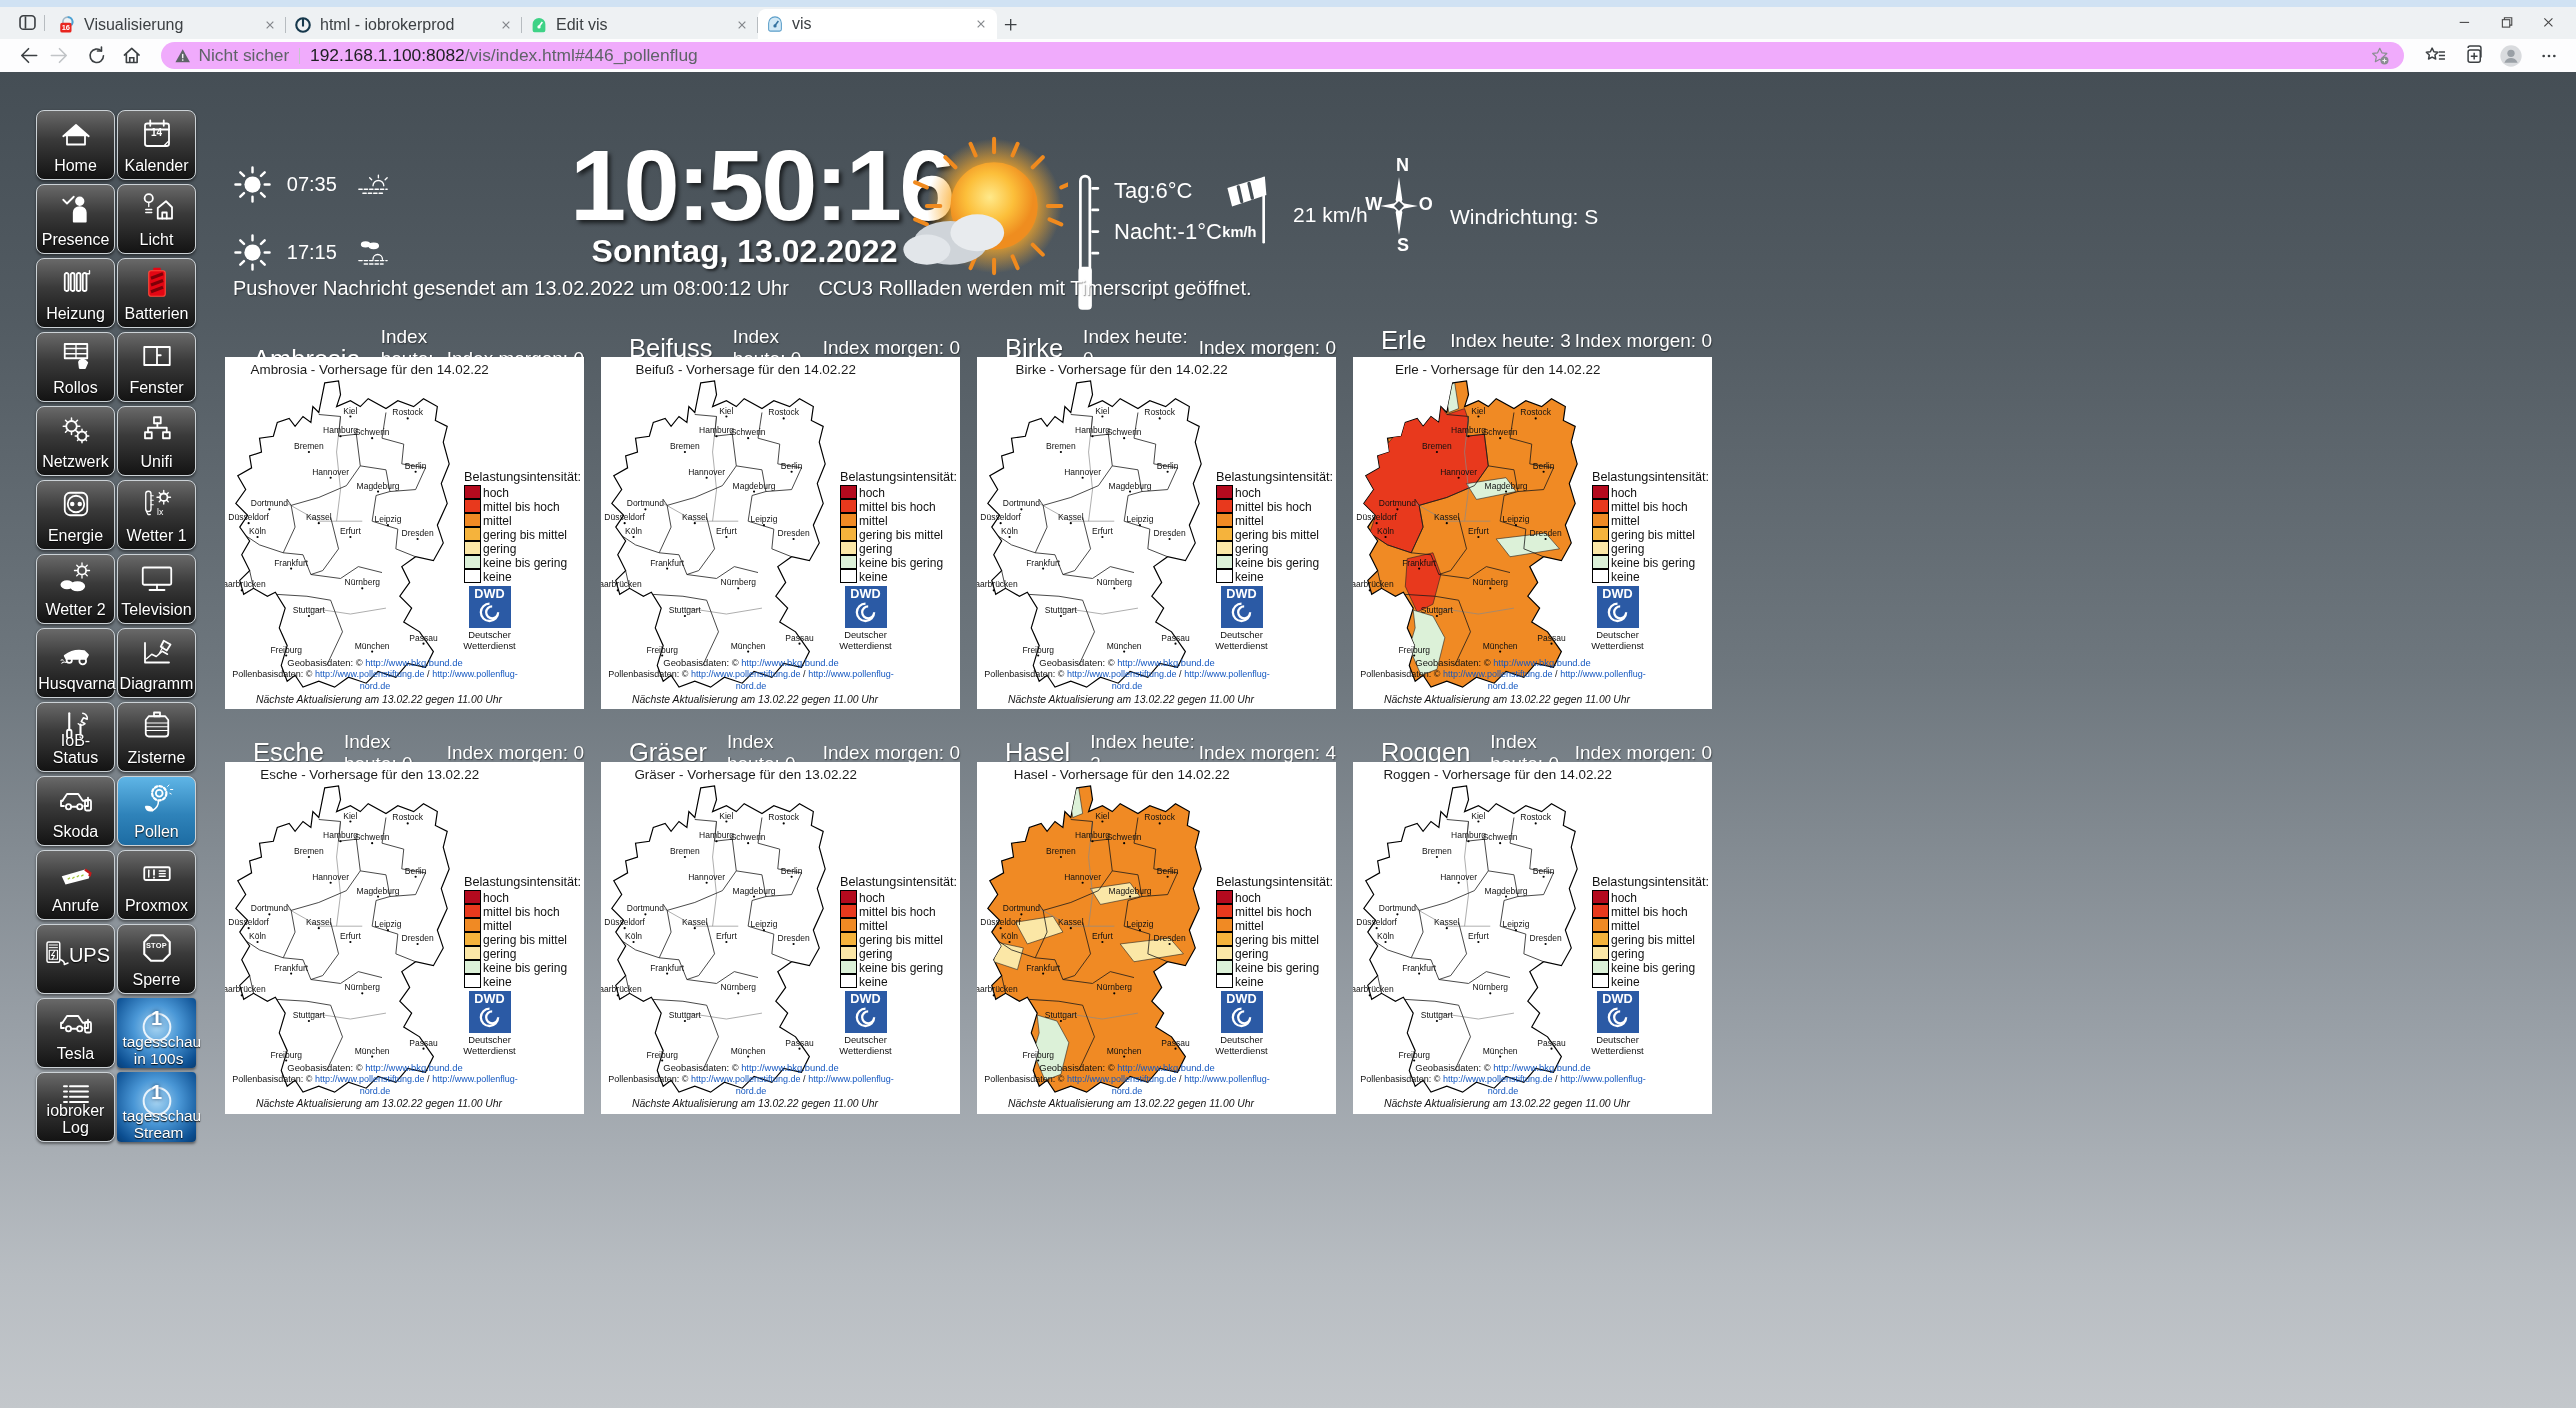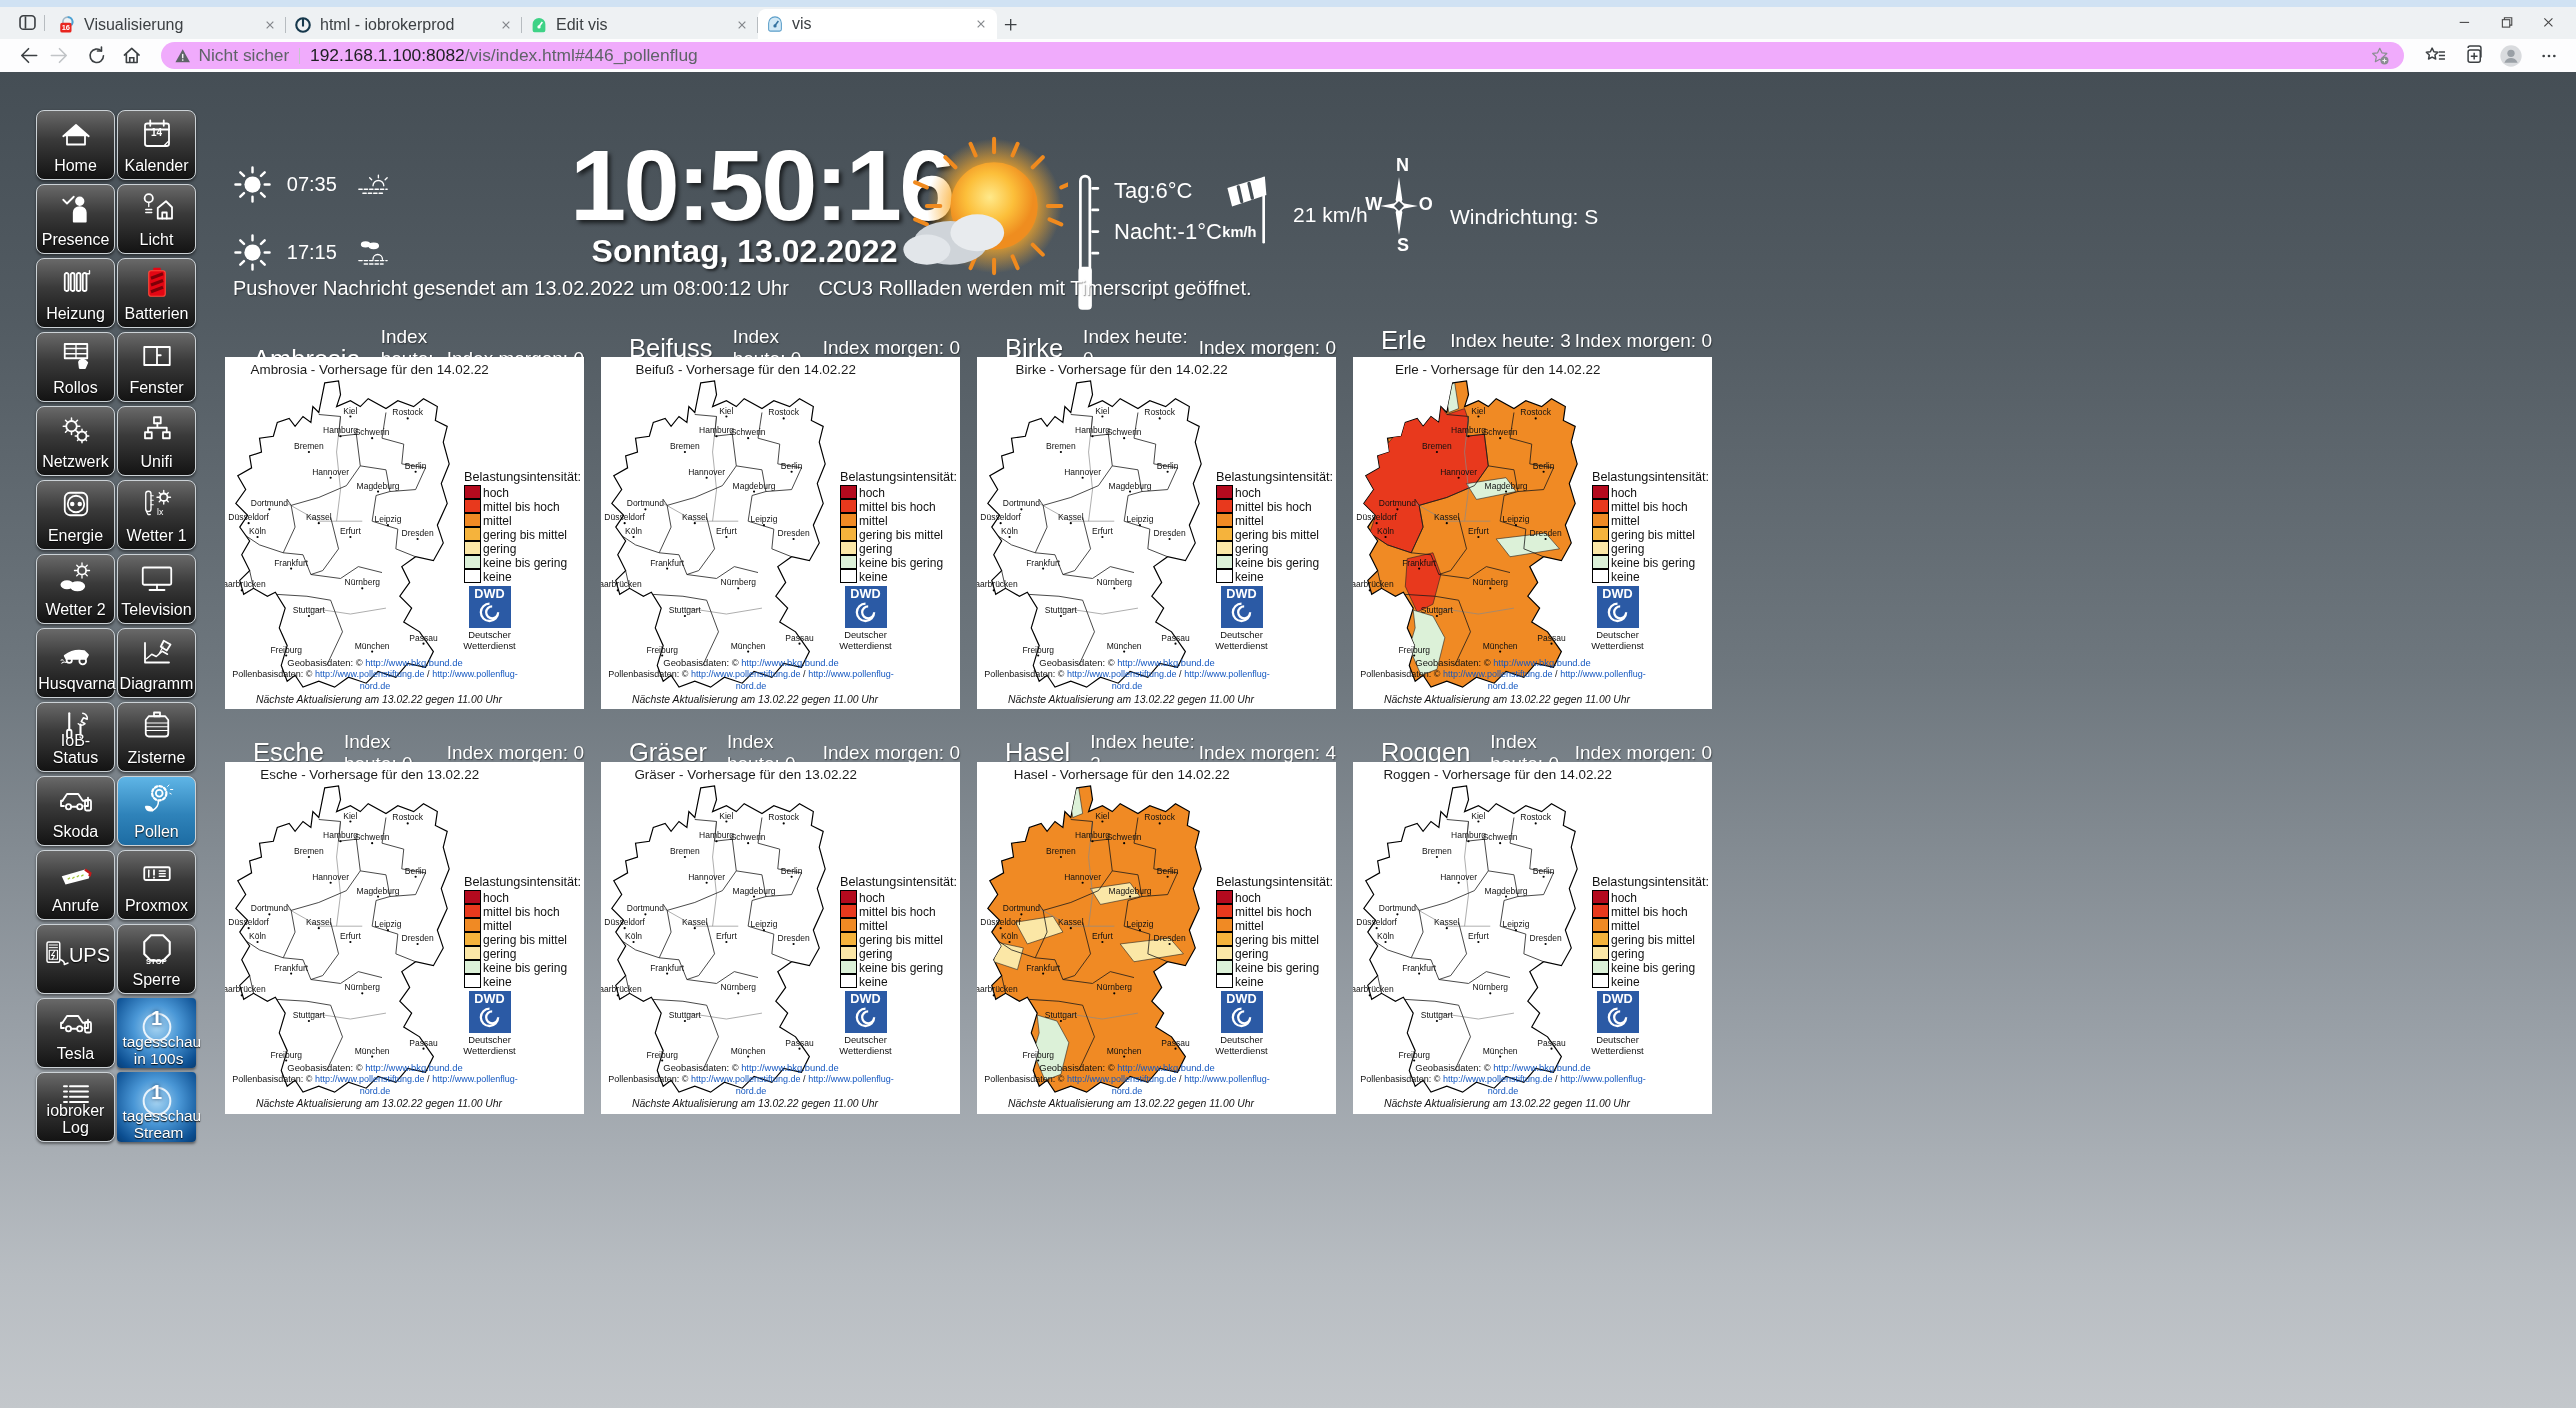--- a/index.html
+++ b/index.html
@@ -38,21 +38,21 @@
   .tile .label{position:absolute;bottom:4px;left:1.3px;right:1.3px;text-align:center;font-size:16px;line-height:1.05;text-shadow:0 0.7px 1.3px #000;}
   .tile-active{background:linear-gradient(180deg,#5fb5e6 0%,#2f83ba 55%,#1d6ca3 100%);}
   .tile-globe{background:radial-gradient(circle at 50% 42%,#a6d4f2 0%,#4a97d6 40%,#0c4f92 85%,#083c72 100%);border:none;border-radius:4px;}
   .tile-globe .label{text-align:center;left:5.4px;bottom:1.3px;font-size:15.4px;}
   .tile-globe .icon{top:9.4px;}
   .tile-side .icon{left:4px;right:auto;top:10.7px;}
   .tile-side .label{left:auto;right:4px;top:20px;bottom:auto;font-size:20px;text-align:right;}
   .icon-text{position:absolute;left:0;right:0;text-align:center;color:#fff;font-weight:bold;}
   .it-calendar{top:16px;font-size:10px;}
   .it-wetter1{top:25.5px;left:39px;right:auto;font-size:8.7px;font-weight:normal;}
-  .it-stop{top:32px;font-size:7.4px;letter-spacing:0.3px;}
+  .it-stop{top:16px;font-size:7.4px;letter-spacing:0.3px;}
   .it-globe{top:9.4px;font-size:20px;text-shadow:0 0 4px rgba(0,30,70,.8);}
   
   .hdr{position:absolute;color:#fff;}
   .sunrow{display:flex;align-items:center;}
   .sunrow .time{font-size:20px;margin-left:14.8px;width:60px;}
   .sunrow .glyph{margin-left:9.4px;}
   #sunrow1{left:233px;top:93px;}
   #sunrow2{left:233px;top:161px;}
   .clock{left:570px;top:63px;width:349px;text-align:center;font-size:101px;font-weight:bold;letter-spacing:-2.7px;line-height:1;text-shadow:2.7px 2.7px 4px rgba(0,0,0,.65);}
   .date{left:570px;top:161px;width:349px;text-align:center;font-size:32px;font-weight:bold;text-shadow:2px 2px 2.7px rgba(0,0,0,.6);}

